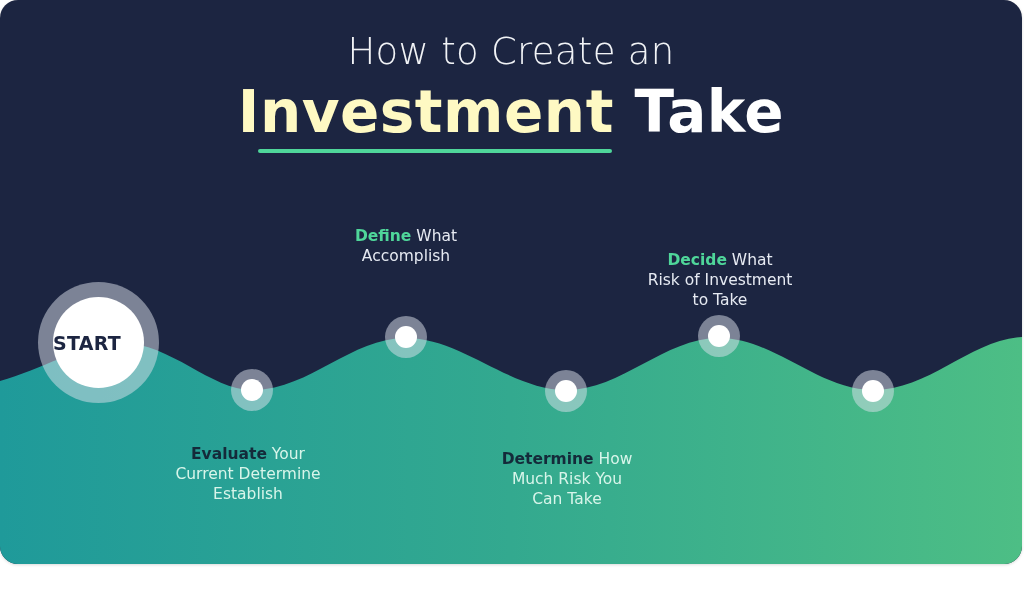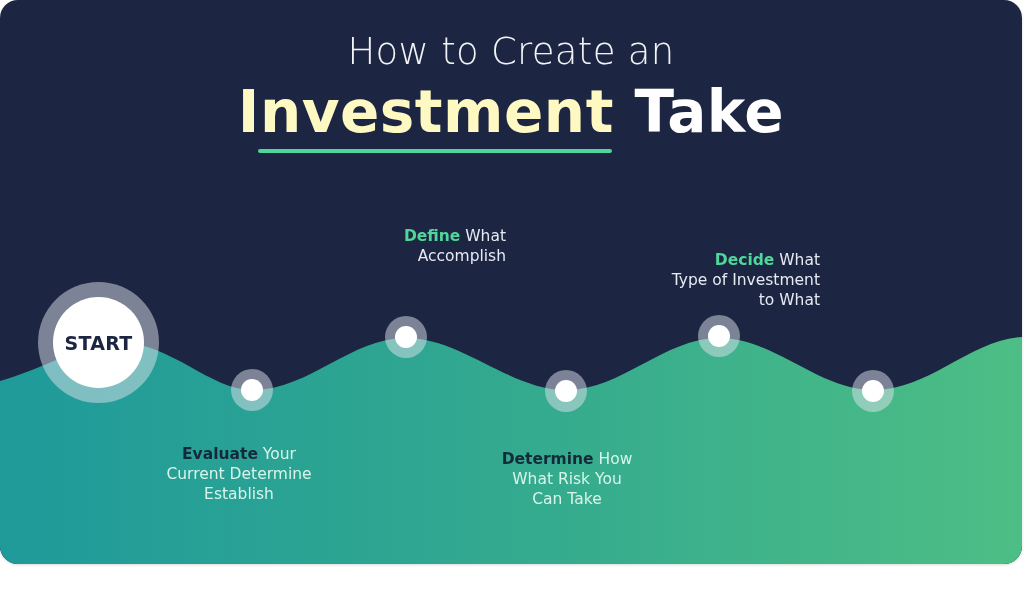--- a/index.html
+++ b/index.html
@@ -28,29 +28,29 @@
   }
   .node { position: absolute; border-radius: 50%; }
   .node .halo {
     position: absolute; inset: 0; border-radius: 50%;
     background: rgba(220, 225, 235, 0.5);
   }
   .node .core {
     position: absolute; border-radius: 50%; background: #ffffff;
   }
   .start-node { left: 38px; top: 282px; width: 121px; height: 121px; }
-  .start-node .core { left: 15px; top: 15px; width: 91px; height: 91px; display:flex; align-items:center; justify-content:center; }
+  .start-node .core { left: 15px; top: 15px; width: 91px; height: 91px; display:flex; align-items:center; }
   .start-label { color: #1c2541; font-weight: bold; font-size: 19px; letter-spacing: 0.3px; font-family: "DejaVu Sans", sans-serif; }
   .small-node { width: 42px; height: 42px; }
   .small-node .core { left: 10px; top: 10px; width: 22px; height: 22px; }
   .step-text {
     position: absolute; width: 200px; text-align: center;
     font-size: 15.5px; line-height: 20px; font-family: "DejaVu Sans", sans-serif;
   }
-  .step-text.top { color: #e6eaf2; text-align: right; }
+  .step-text.top { color: #e6eaf2; }
   .step-text.top .lead { color: #4fd69a; font-weight: bold; }
   .step-text.bottom { color: #d8f5ea; }
   .step-text.bottom .lead { color: #142a3a; font-weight: bold; }
 </style>
 </head>
 <body>
 
 <div class="card">
 
   <svg class="wave" viewBox="0 0 1022 595" preserveAspectRatio="none">
@@ -100,37 +100,37 @@
   </div>
   <div class="node small-node" style="left:698px; top:315px;">
     <div class="halo"></div>
     <div class="core"></div>
   </div>
   <div class="node small-node" style="left:852px; top:370px;">
     <div class="halo"></div>
     <div class="core"></div>
   </div>
 
-  <div class="step-text bottom" style="left:139px; top:444px;">
+  <div class="step-text bottom" style="left:148px; top:444px;">
     <div><span class="lead">Evaluate</span><span> Your</span></div>
     <div>Current Determine</div>
     <div>Establish</div>
   </div>
 
   <div class="step-text top" style="left:306px; top:226px;">
     <div><span class="lead">Define</span><span> What</span></div>
     <div>Accomplish</div>
   </div>
 
   <div class="step-text bottom" style="left:467px; top:449px;">
     <div><span class="lead">Determine</span><span> How</span></div>
-    <div>What Risk You</div>
+    <div>Much Risk You</div>
     <div>Can Take</div>
   </div>
 
   <div class="step-text top" style="left:620px; top:226px;margin-top:24px;">
     <div><span class="lead">Decide</span><span> What</span></div>
-    <div>Type of Investment</div>
-    <div>to What</div>
+    <div>Risk of Investment</div>
+    <div>to Take</div>
   </div>
 
 
 </div>
 
 </body></html>

